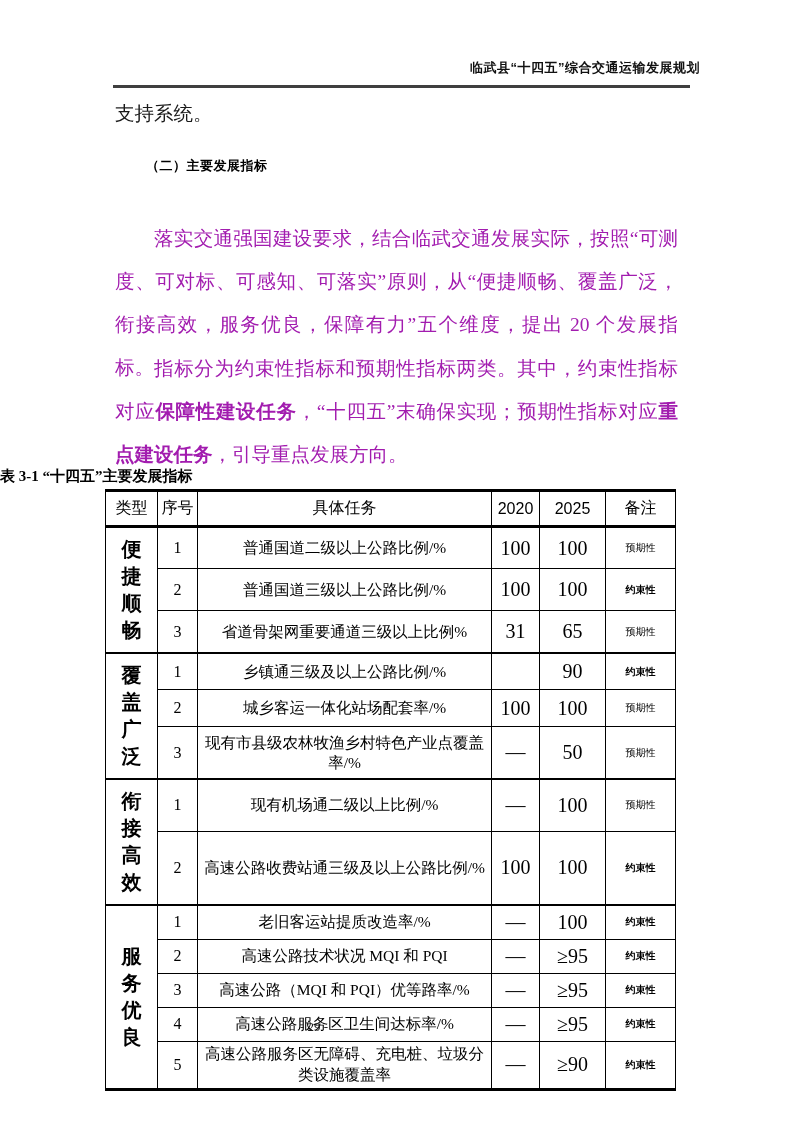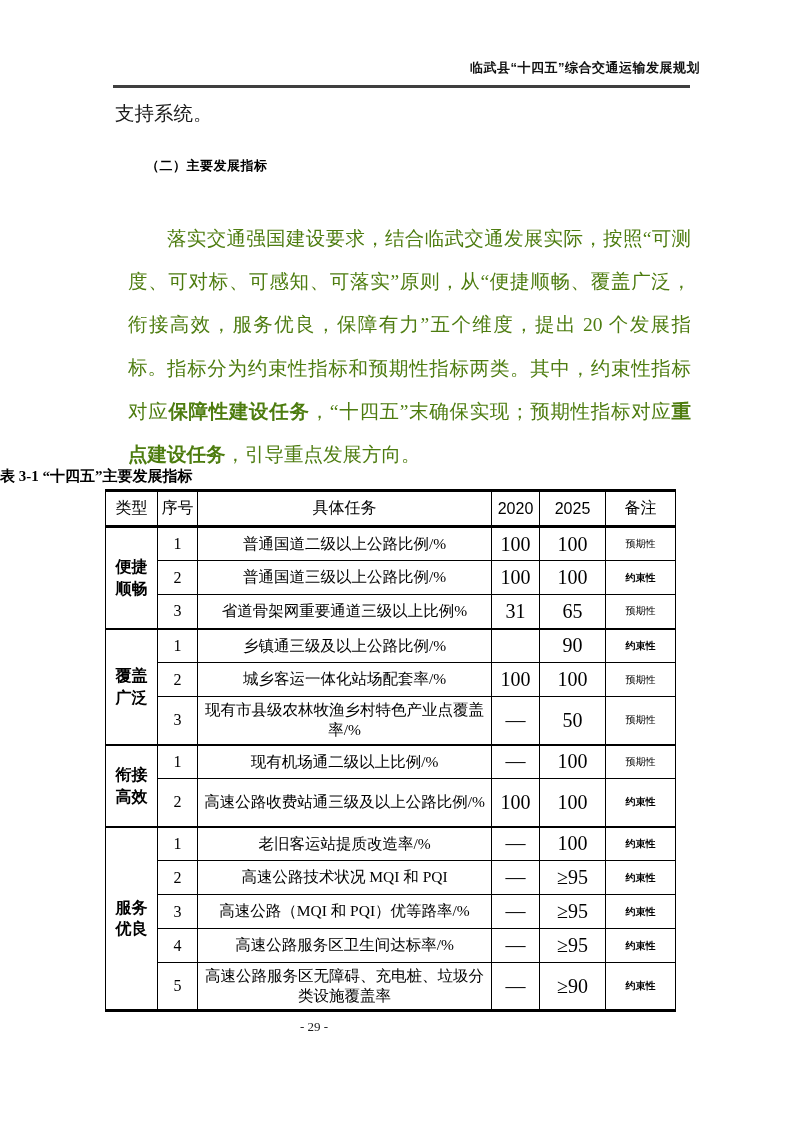--- a/index.html
+++ b/index.html
@@ -25,22 +25,22 @@
     position: absolute; left: 115px; top: 100px; margin: 0;
     font-size: 19.5px; color: #1a1a1a;
   }
   .section-heading {
     position: absolute; left: 146px; top: 157px; margin: 0;
     font-family: "Liberation Sans", sans-serif;
     font-weight: bold; font-size: 13px; color: #000;
     letter-spacing: 0.5px;
   }
   .para {
-    position: absolute; left: 128px; width: 563px; margin: 0;
-    font-size: 19.5px; line-height: 43px; color: #4d7c0f;
+    position: absolute; left: 115px; width: 563px; margin: 0;
+    font-size: 19.5px; line-height: 43px; color: #a21caf;
     text-align: justify; text-justify: inter-ideograph;
     text-indent: 39px;
   }
   #para1 { top: 217px; }
   #para2 { top: 347px; }
   .para .b {
     font-weight: bold;
     font-family: "Liberation Sans", sans-serif;
   }
   .table-caption {
@@ -64,22 +64,22 @@
   .main-table thead th {
     font-family: "Liberation Sans", sans-serif;
     font-weight: normal; font-size: 16px;
     height: 33px;
     border-bottom: 3px solid #000;
   }
   .main-table tr.group-start td { border-top: 2px solid #000; }
   .main-table tbody tr:last-child td { border-bottom: 3px solid #000; }
   td.type-cell {
     font-family: Liberation Serif, serif;
-    font-weight: bold; font-size: 16px;
-    line-height: 1.35; padding: 0 9px;
+    font-weight: bold; font-size: 20px;
+    line-height: 1.35; padding: 8px 9px;
   }
   td.seq-cell  { font-size: 16px; }
   td.task-cell { font-size: 15.5px; line-height: 1.3; padding: 0 4px; }
   td.val-cell  { font-size: 20px; }
   td.remark-cell { font-size: 10px; }
   td.remark-cell.bold-remark {
     font-family: "Liberation Sans", sans-serif;
     font-weight: bold;
   }
   .page-footer {

